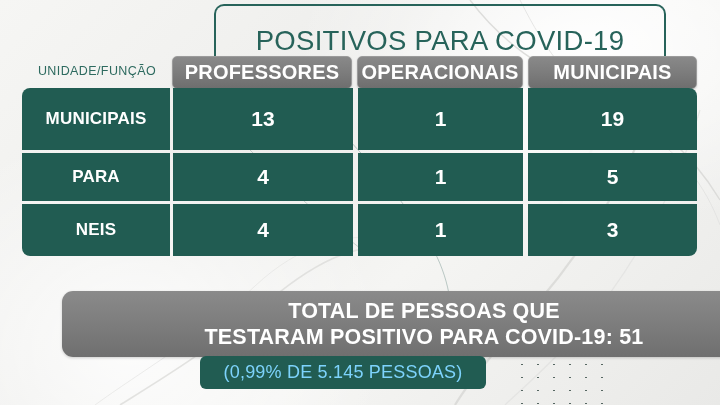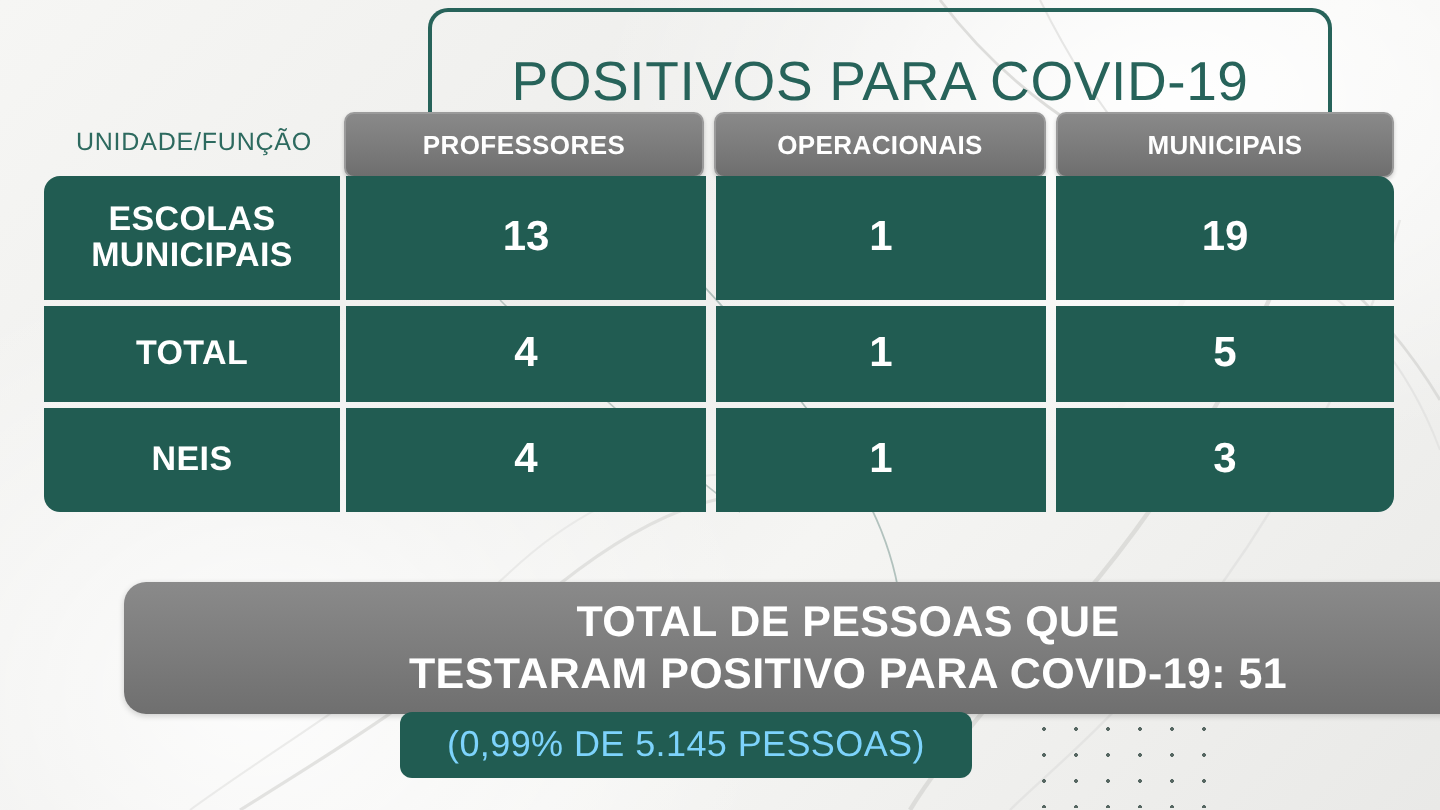--- a/index.html
+++ b/index.html
@@ -80,21 +80,21 @@
     top: 56px;
     height: 33px;
     box-sizing: border-box;
     border-radius: 5px;
     background: linear-gradient(180deg, #898989 0%, #7b7b7b 55%, #6e6e6e 100%);
     border: 1px solid #9b9b9b;
     display: flex;
     align-items: center;
     justify-content: center;
     color: #ffffff;
-    font-size: 13px;
+    font-size: 20px;
     font-weight: 700;
     letter-spacing: 0.2px;
     white-space: nowrap;
     box-shadow: 0 1px 2px rgba(0,0,0,0.18);
   }
   #col-head-0 { left: 172px; width: 180px; }
   #col-head-1 { left: 357px; width: 166px; }
   #col-head-2 { left: 528px; width: 169px; }
 
   
@@ -225,30 +225,29 @@
   <div id="corner-label">UNIDADE/FUNÇÃO</div>
 
   <div class="col-head" id="col-head-0">PROFESSORES</div>
   <div class="col-head" id="col-head-1">OPERACIONAIS</div>
   <div class="col-head" id="col-head-2">MUNICIPAIS</div>
 
   <div id="table">
 
     <div class="cell lbl c0 r0">
       <div>
-        <div>ESCOLAS</div>
         <div>MUNICIPAIS</div>
       </div>
     </div>
     <div class="cell num c1 r0">13</div>
     <div class="cell num c2 r0">1</div>
     <div class="cell num c3 r0">19</div>
 
     <div class="cell lbl c0 r1">
-      <div>TOTAL</div>
+      <div>PARA</div>
     </div>
     <div class="cell num c1 r1">4</div>
     <div class="cell num c2 r1">1</div>
     <div class="cell num c3 r1">5</div>
 
     <div class="cell lbl c0 r2">
       <div>NEIS</div>
     </div>
     <div class="cell num c1 r2">4</div>
     <div class="cell num c2 r2">1</div>

